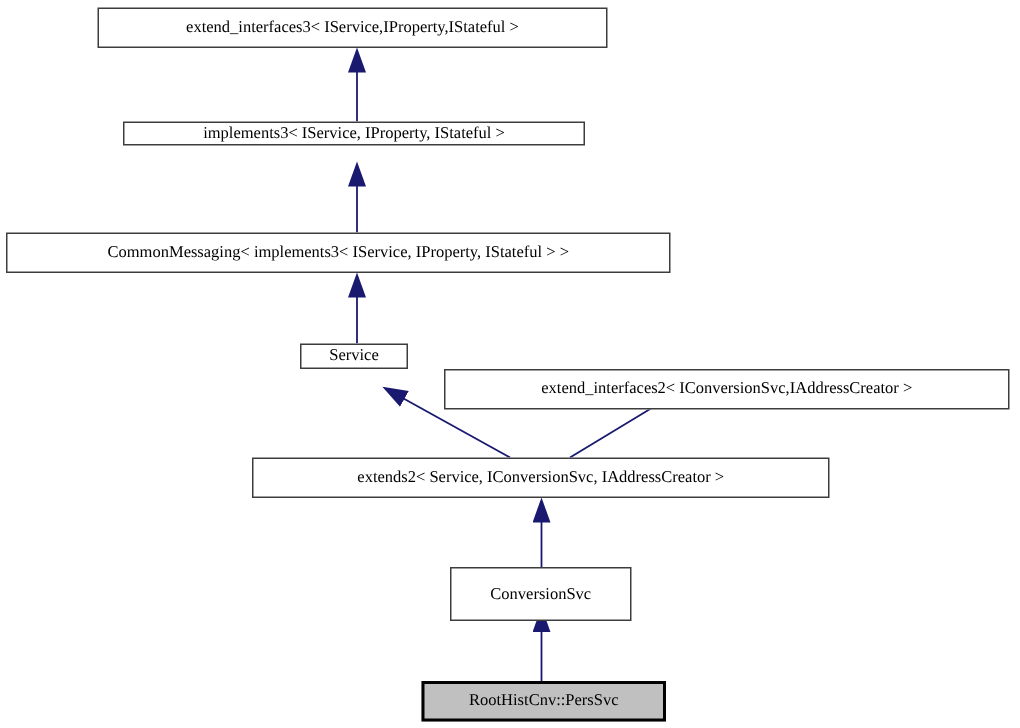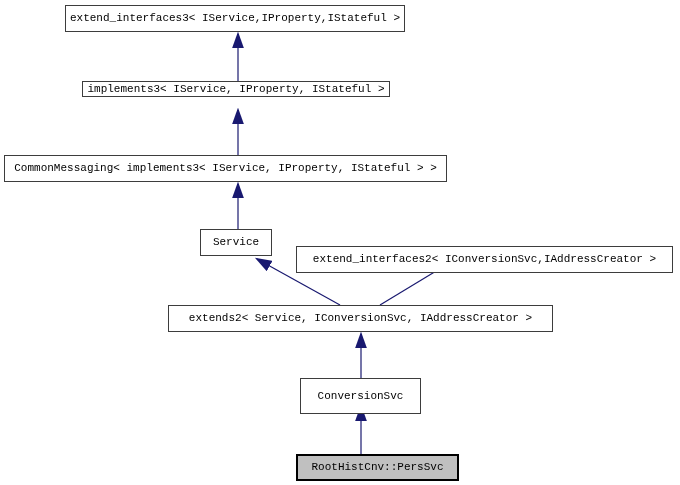--- a/index.html
+++ b/index.html
@@ -5,21 +5,21 @@
   html, body {
     margin: 0;
     padding: 0;
     background: #ffffff;
   }
   #stage {
     position: relative;
     width: 680px;
     height: 485px;
     background: #ffffff;
-    font-family: Liberation Mono, monospace;
+    font-family: Liberation Serif, serif;
     overflow: hidden;
   }
   #edges {
     position: absolute;
     left: 0;
     top: 0;
     width: 680px;
     height: 485px;
   }
   .node {
@@ -37,25 +37,25 @@
     cursor: pointer;
   }
   .node.highlight {
     background: #c0c0c0;
     border: 2px solid #000000;
     cursor: default;
   }
   .n0 { left: 65px;  top: 5px;   width: 340px; height: 27px; }
   .n1 { left: 82px;  top: 81px;  width: 308px; height: 16px; }
   .n2 { left: 4px;   top: 155px; width: 443px; height: 27px; }
-  .n3 { left: 200px; top: 229px; width: 72px;  height: 27px; }
+  .n3 { left: 200px; top: 229px; width: 72px;  height: 17px; }
   .n4 { left: 296px; top: 229px; width: 377px; height: 27px; margin-top: 17px; }
   .n5 { left: 168px; top: 305px; width: 385px; height: 27px; }
   .n6 { left: 300px; top: 378px; width: 121px; height: 36px; }
-  .n7 { left: 296px; top: 454px; width: 163px; height: 27px; }
+  .n7 { left: 281px; top: 454px; width: 163px; height: 27px; }
   .edge {
     stroke: #191970;
     stroke-width: 1.2;
     fill: none;
   }
 </style>
 </head>
 <body>
 
 <div id="stage">

